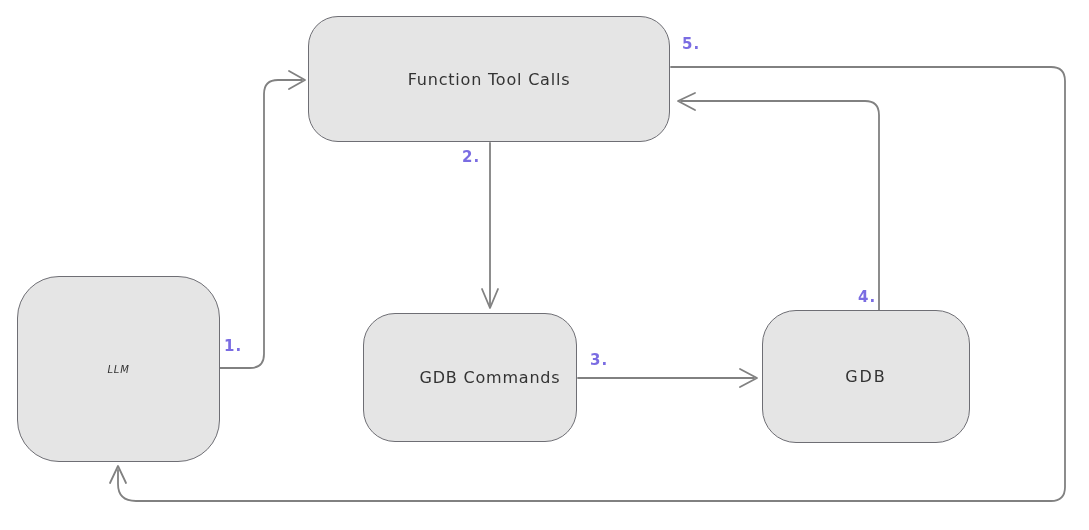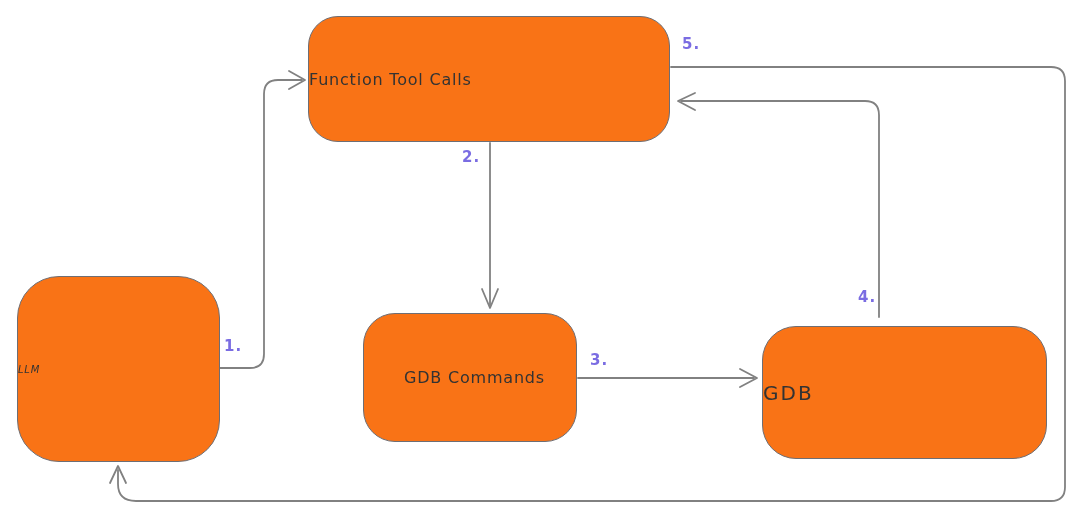--- a/index.html
+++ b/index.html
@@ -22,44 +22,44 @@
   svg.arrow-layer path {
     fill: none;
     stroke: #818181;
     stroke-width: 1.8;
     stroke-linecap: round;
     stroke-linejoin: round;
   }
 
   .node {
     position: absolute;
-    background: #f97316;
+    background: #e5e5e5;
     border: 1.7px solid #6e6e74;
     display: flex;
     align-items: center;
-    justify-content: flex-start;
+    justify-content: center;
     color: #333333;
     letter-spacing: 0.8px;
     text-align: center;
   }
   #node-function-tool-calls {
     left: 308px; top: 16px; width: 362px; height: 126px;
     border-radius: 30px; font-size: 16px;
   }
   #node-llm {
     left: 17px; top: 276px; width: 203px; height: 186px;
     border-radius: 42px; font-size: 10px; font-style: italic;
   }
   #node-gdb-commands {
     left: 363px; top: 313px; width: 214px; height: 129px;
     border-radius: 32px; font-size: 16px; padding-left: 40px;
   }
   #node-gdb {
-    left: 762px; top: 326px; width: 285px; height: 133px;
-    border-radius: 34px; font-size: 20px; letter-spacing: 2px;
+    left: 762px; top: 310px; width: 208px; height: 133px;
+    border-radius: 34px; font-size: 16px; letter-spacing: 2px;
   }
 
   .step-label {
     position: absolute;
     color: #7a6ce2;
     font-size: 15px;
     font-weight: bold;
     letter-spacing: 1px;
     line-height: 1;
   }

